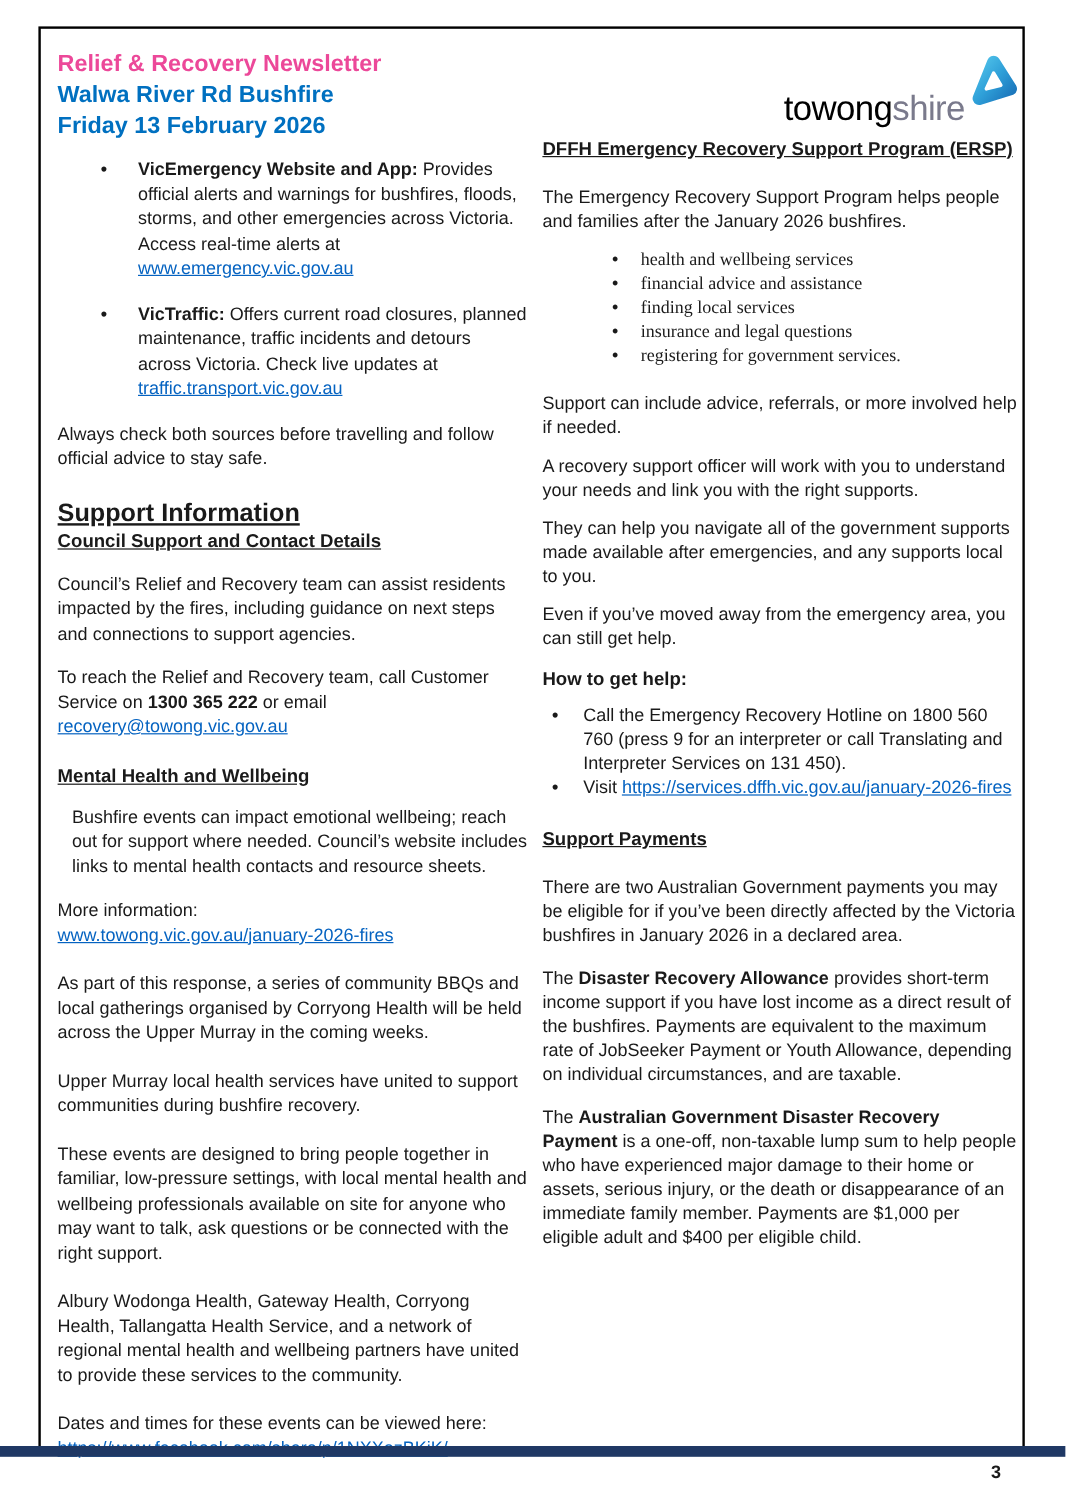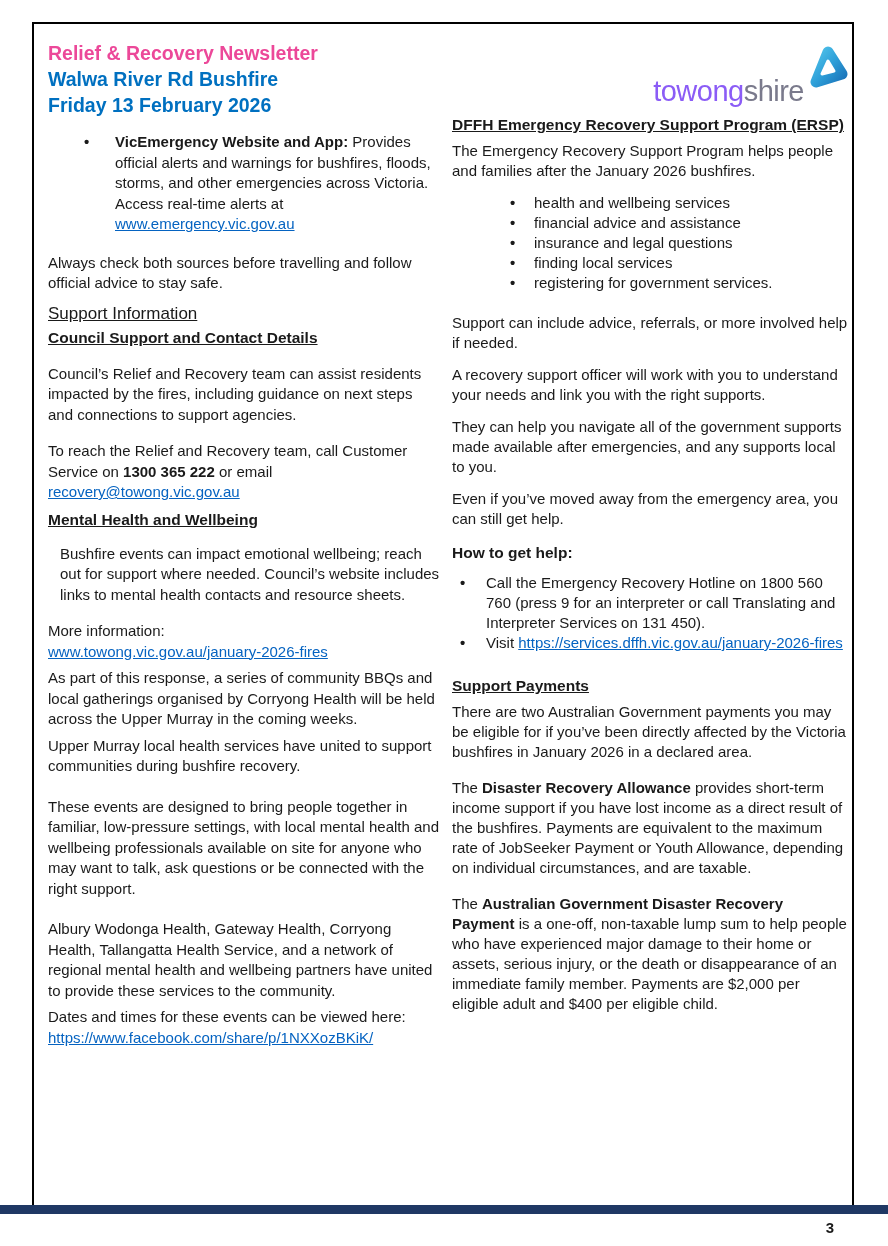--- a/index.html
+++ b/index.html
@@ -14,40 +14,40 @@
   }
   .col{position:absolute;font-size:15px;line-height:20.5px;}
   .col-left{left:48px;top:40px;width:392px;}
   .col-right{left:452px;top:46px;width:396px;line-height:20px;}
   p{margin:0;}
   a{color:#0563C1;text-decoration:underline;cursor:pointer;}
   .b{font-weight:700;}
   .title{font-size:19.5px;font-weight:700;line-height:26px;margin:0;}
   .title .t-black{color:#ec4899;display:block;}
   .title .t-blue{color:#0070C0;display:block;}
-  .h-large{font-size:17px;font-weight:400;text-decoration:underline;line-height:27px;margin:0;}
+  .h-large{font-size:21px;font-weight:700;text-decoration:underline;line-height:27px;margin:0;}
   .h-sub{font-size:15.5px;font-weight:700;text-decoration:underline;line-height:21px;margin:0;}
   .h-bold{font-size:15.5px;font-weight:700;line-height:21px;margin:0;}
   ul{list-style:none;margin:0;padding:0;}
   .top-bullets li{position:relative;padding-left:55px;margin-bottom:18px;}
   .top-bullets li::before{content:"\2022";position:absolute;left:24px;font-weight:700;}
-  .ersp-list li{position:relative;padding-left:82px;}
+  .ersp-list li{position:relative;padding-left:82px;font-family:Liberation Serif, serif;}
   .ersp-list li::before{content:"\2022";position:absolute;left:58px;font-weight:700;}
   .how-list > li{position:relative;padding-left:34px;}
   .how-list > li::before{content:"\2022";position:absolute;left:8px;font-weight:700;}
   .how-sublist li{position:relative;padding-left:41px;}
   .how-sublist li::before{content:"\2022";position:absolute;left:18px;font-weight:700;}
   .line{display:block;}
   .mt10{margin-top:10px;}.mt12{margin-top:12px;}.mt13{margin-top:13px;}
-  .mt14{margin-top:14px;margin-left:12px;}.mt16{margin-top:16px;}.mt18{margin-top:6px;}
+  .mt14{margin-top:14px;margin-left:12px;}.mt16{margin-top:16px;}.mt18{margin-top:20px;}
   .mt20{margin-top:20px;}.mt22{margin-top:22px;}
   .logo-row{display:flex;justify-content:flex-end;align-items:flex-start;height:58px;}
   .logo{display:flex;align-items:flex-end;}
   .logo-text{font-size:29px;line-height:30px;letter-spacing:-0.5px;}
-  .logo-towong{color:#8b5cf6;}
+  .logo-towong{color:#000000;}
   .logo-shire{color:#7a7a8c;}
   .logo-icon{margin-left:2px;margin-bottom:14px;}
   .footer-bar{position:absolute;left:0;top:1205px;width:888px;height:9px;background:#1F3864;}
   .page-number{position:absolute;left:818px;top:1219px;width:24px;text-align:center;
     font-size:15px;font-weight:700;color:#1a1a1a;}
 </style>
 </head>
 <body>
 
 <div>
@@ -56,20 +56,23 @@
   <div class="col col-left">
     <h1 class="title">
       <span class="t-black">Relief &amp; Recovery Newsletter</span>
       <span class="t-blue">Walwa River Rd Bushfire</span>
       <span class="t-blue">Friday 13 February 2026</span>
     </h1>
 
     <ul class="top-bullets mt14">
       <li>
         <span class="b">VicEmergency Website and App:</span><span> Provides official alerts and warnings for bushfires, floods, storms, and other emergencies across Victoria. Access real-time alerts at </span><a>www.emergency.vic.gov.au</a>
+      </li>
+      <li>
+        <span class="b">VicTraffic:</span><span> Offers current road closures, planned maintenance, traffic incidents and detours across Victoria. Check live updates at </span><a>traffic.transport.vic.gov.au</a>
       </li>
     </ul>
 
     <p class="mt16">Always check both sources before travelling and follow official advice to stay safe.</p>
 
     <h2 class="h-large mt18">Support Information</h2>
     <h3 class="h-sub">Council Support and Contact Details</h3>
 
     <p class="mt16">Council’s Relief and Recovery team can assist residents impacted by the fires, including guidance on next steps and connections to support agencies.</p>
 
@@ -119,22 +122,22 @@
     </div>
 
     <h3 class="h-sub mt10">DFFH Emergency Recovery Support Program (ERSP)</h3>
 
     <p class="mt18">The Emergency Recovery Support Program helps people and families after the January 2026 bushfires.</p>
 
 
     <ul class="ersp-list mt12">
       <li>health and wellbeing services</li>
       <li>financial advice and assistance</li>
+      <li>finding local services</li>
       <li>insurance and legal questions</li>
-      <li>finding local services</li>
       <li>registering for government services.</li>
     </ul>
 
     <p class="mt20">Support can include advice, referrals, or more involved help if needed.</p>
     <p class="mt12">A recovery support officer will work with you to understand your needs and link you with the right supports.</p>
     <p class="mt12">They can help you navigate all of the government supports made available after emergencies, and any supports local to you.</p>
     <p class="mt12">Even if you’ve moved away from the emergency area, you can still get help.</p>
 
     <h4 class="h-bold mt13">How to get help:</h4>
 
@@ -147,19 +150,19 @@
 
     <h3 class="h-sub mt22">Support Payments</h3>
 
     <p class="mt18">There are two Australian Government payments you may be eligible for if you’ve been directly affected by the Victoria bushfires in January 2026 in a declared area.</p>
 
     <p class="mt16">
       <span>The </span><span class="b">Disaster Recovery Allowance</span><span> provides short-term income support if you have lost income as a direct result of the bushfires. Payments are equivalent to the maximum rate of JobSeeker Payment or Youth Allowance, depending on individual circumstances, and are taxable.</span>
     </p>
 
     <p class="mt16">
-      <span>The </span><span class="b">Australian Government Disaster Recovery Payment</span><span> is a one-off, non-taxable lump sum to help people who have experienced major damage to their home or assets, serious injury, or the death or disappearance of an immediate family member. Payments are $2,000 per eligible adult and $400 per eligible child.</span>
+      <span>The </span><span class="b">Australian Government Disaster Recovery Payment</span><span> is a one-off, non-taxable lump sum to help people who have experienced major damage to their home or assets, serious injury, or the death or disappearance of an immediate family member. Payments are $1,000 per eligible adult and $400 per eligible child.</span>
     </p>
   </div>
 
   <div class="footer-bar"></div>
   <div class="page-number">3</div>
 </div>
 
 </body></html>

